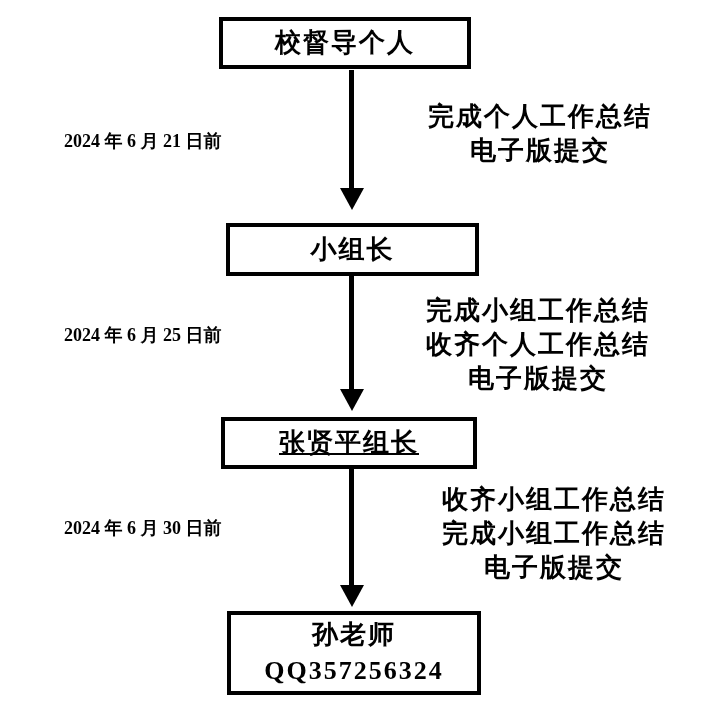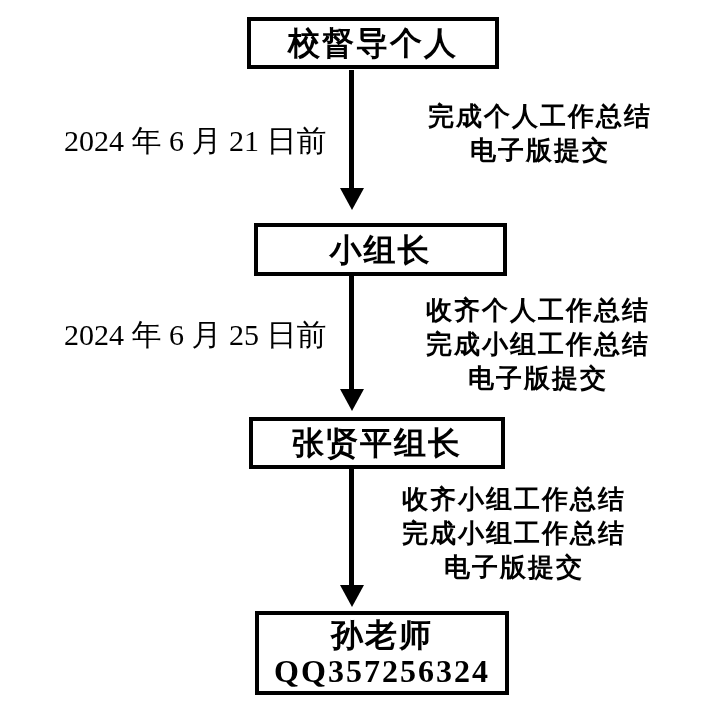--- a/index.html
+++ b/index.html
@@ -19,44 +19,43 @@
   .node {
     position: absolute;
     box-sizing: border-box;
     border: 4px solid #000000;
     background: #ffffff;
     display: flex;
     flex-direction: column;
     align-items: center;
     justify-content: center;
     text-align: center;
-    font-size: 32px;
+    font-size: 26px;
     font-weight: bold;
     letter-spacing: 2px;
     line-height: 36px;
-    margin-left: 28px;
   }
   .node-line { white-space: nowrap; }
   .arrow-shaft {
     position: absolute;
     width: 5px;
     background: #000000;
   }
   .arrow-head {
     position: absolute;
     width: 0;
     height: 0;
     border-left: 12px solid transparent;
     border-right: 12px solid transparent;
     border-top: 22px solid #000000;
   }
   .deadline {
     position: absolute;
-    font-size: 30px;
-    font-weight: normal;
+    font-size: 18px;
+    font-weight: bold;
     white-space: nowrap;
     line-height: 30px;
   }
   .actions {
     position: absolute;
     width: 256px;
     text-align: center;
     font-size: 26px;
     font-weight: bold;
     letter-spacing: 2px;
@@ -84,33 +83,34 @@
 
   <div class="node" style="left:226px; top:223px; width:253px; height:53px;text-align:center;">
     <div class="node-line">小组长</div>
   </div>
 
   <div class="arrow-shaft" style="left:349px; top:276px; height:115px;"></div>
   <div class="arrow-head" style="left:340px; top:389px;"></div>
 
   <div class="deadline" style="left:64px; top:320px;">2024 年 6 月 25 日前</div>
   <div class="actions" style="left:410px; top:294px;">
+    <div class="action-line">完成小组工作总结</div>
     <div class="action-line">收齐个人工作总结</div>
-    <div class="action-line">完成小组工作总结</div>
     <div class="action-line">电子版提交</div>
   </div>
 
-  <div class="node" style="left:221px; top:417px; width:256px; height:52px;">
+  <div class="node" style="left:221px; top:417px; width:256px; height:52px;text-decoration:underline;">
     <div class="node-line">张贤平组长</div>
   </div>
 
   <div class="arrow-shaft" style="left:349px; top:469px; height:118px;"></div>
   <div class="arrow-head" style="left:340px; top:585px;"></div>
 
-  <div class="actions" style="left:386px; top:483px;">
+  <div class="deadline" style="left:64px; top:513px;">2024 年 6 月 30 日前</div>
+  <div class="actions" style="left:426px; top:483px;">
     <div class="action-line">收齐小组工作总结</div>
     <div class="action-line">完成小组工作总结</div>
     <div class="action-line">电子版提交</div>
   </div>
 
   <div class="node" style="left:227px; top:611px; width:254px; height:84px;">
     <div class="node-line">孙老师</div>
     <div class="node-line">QQ357256324</div>
   </div>
 

